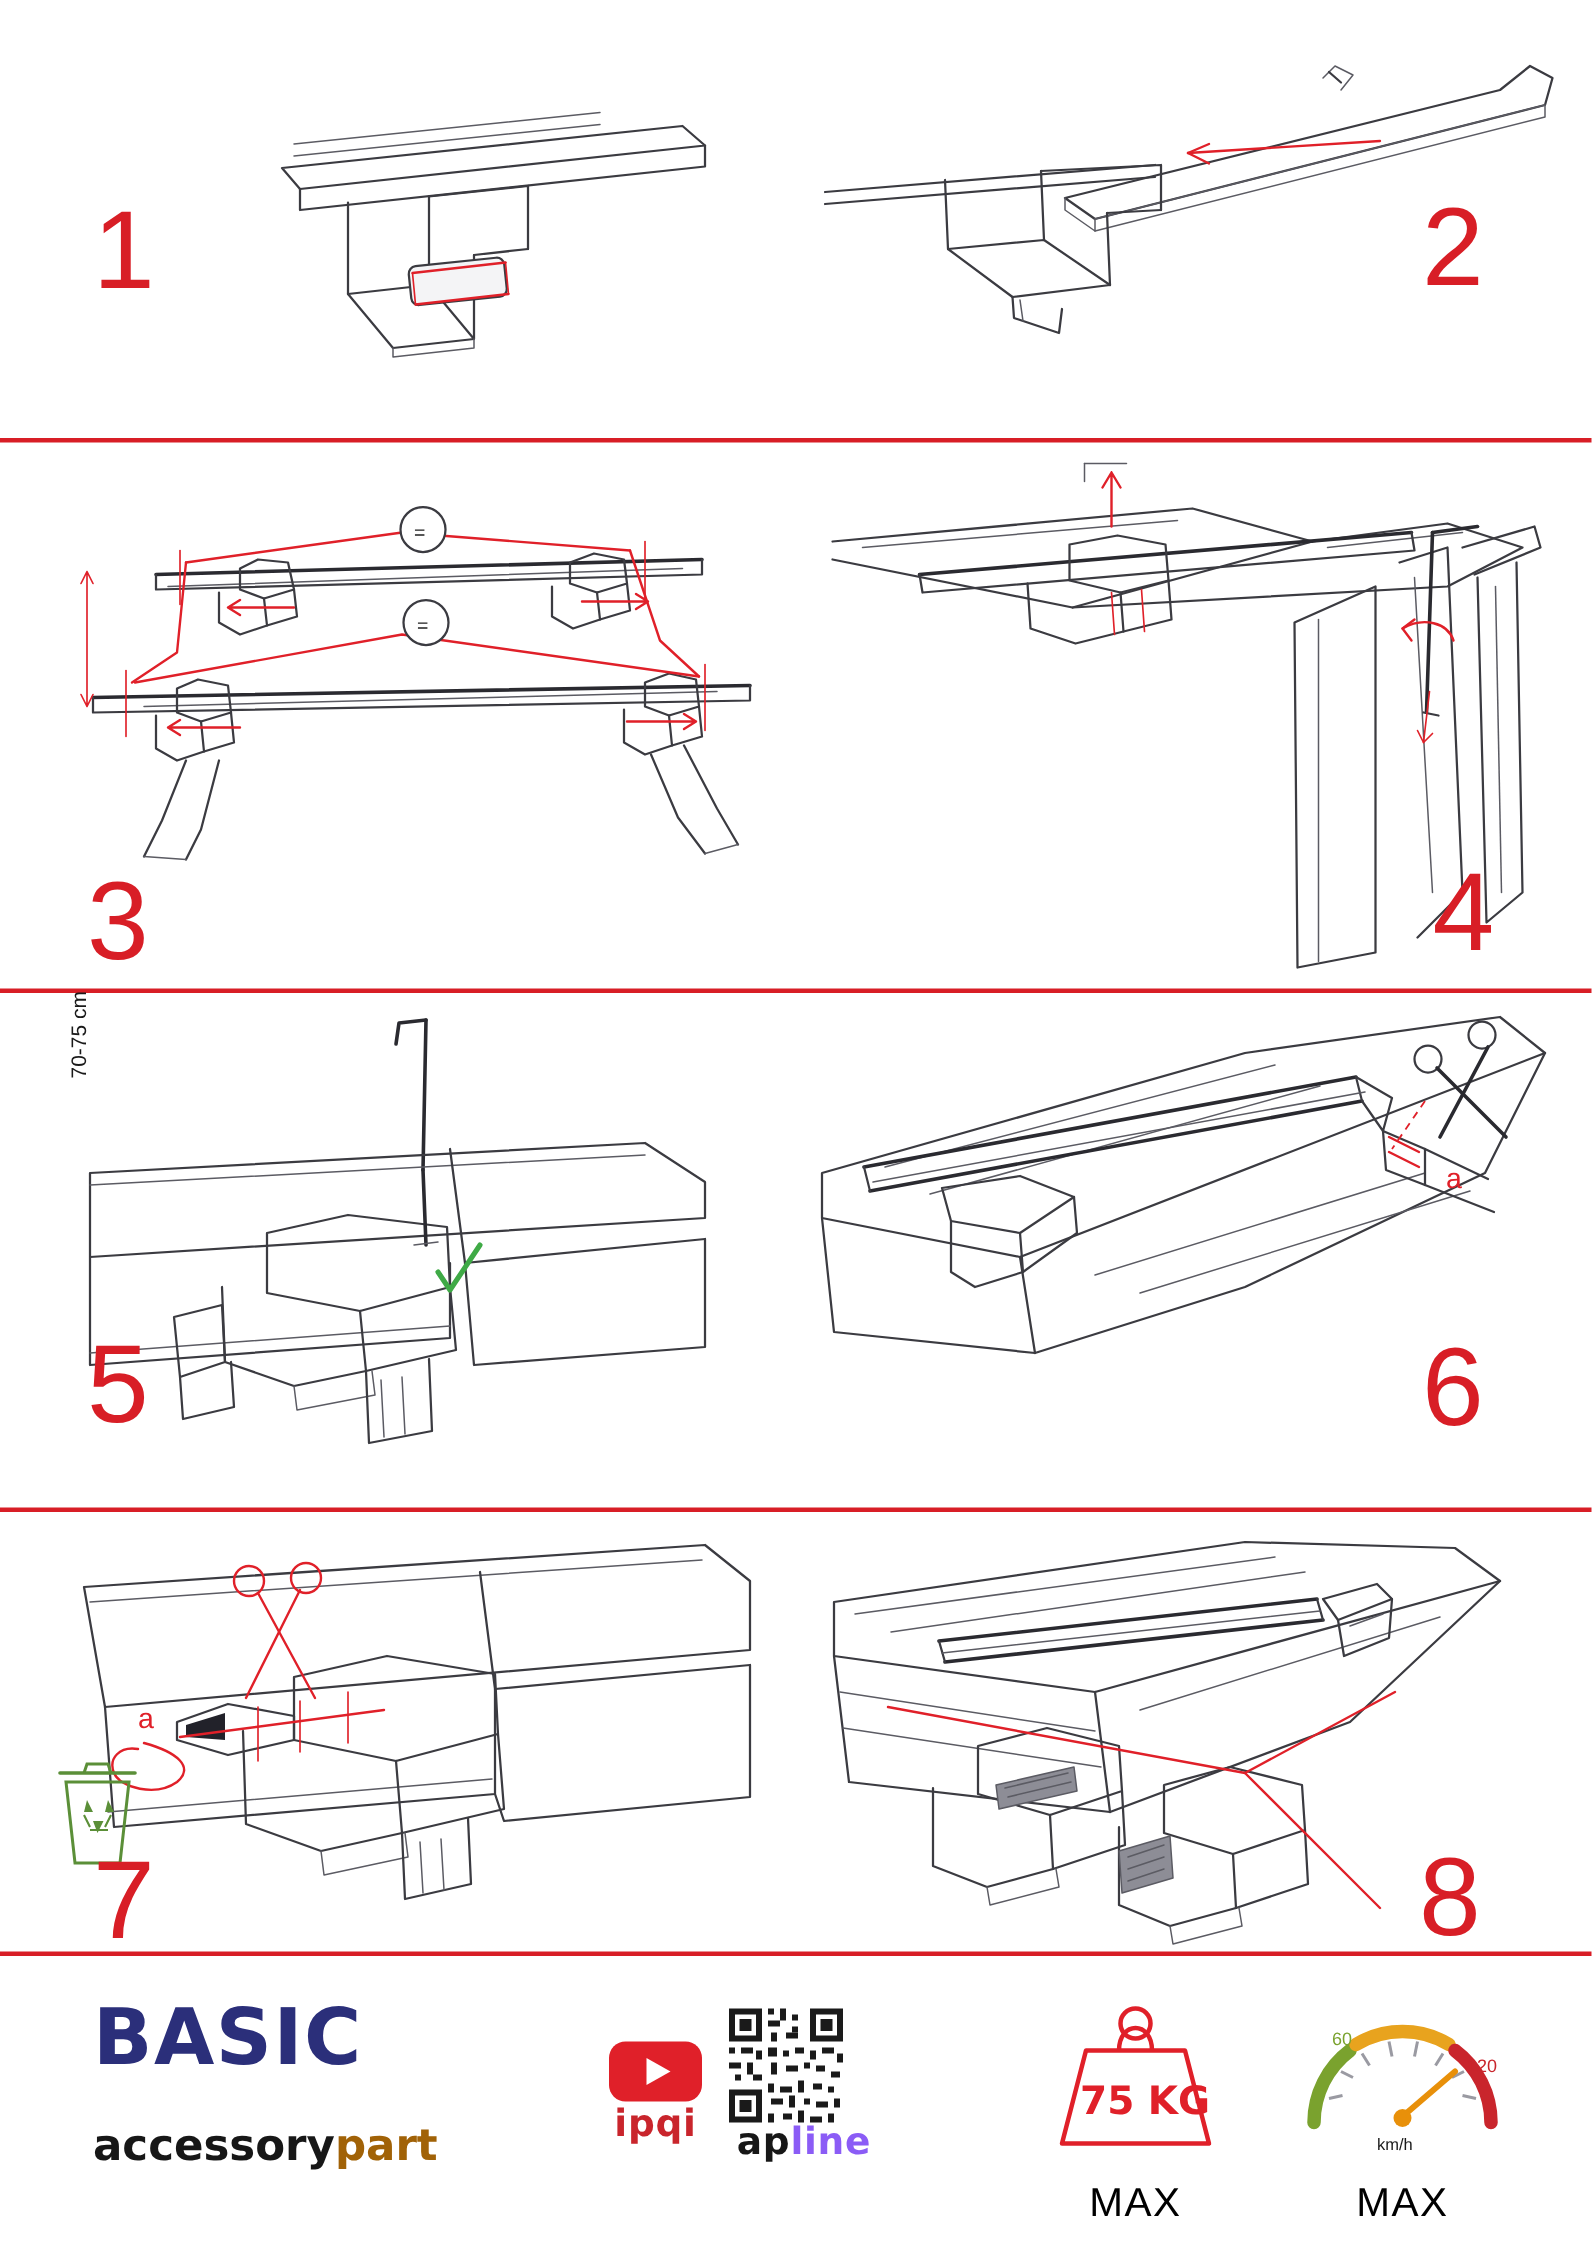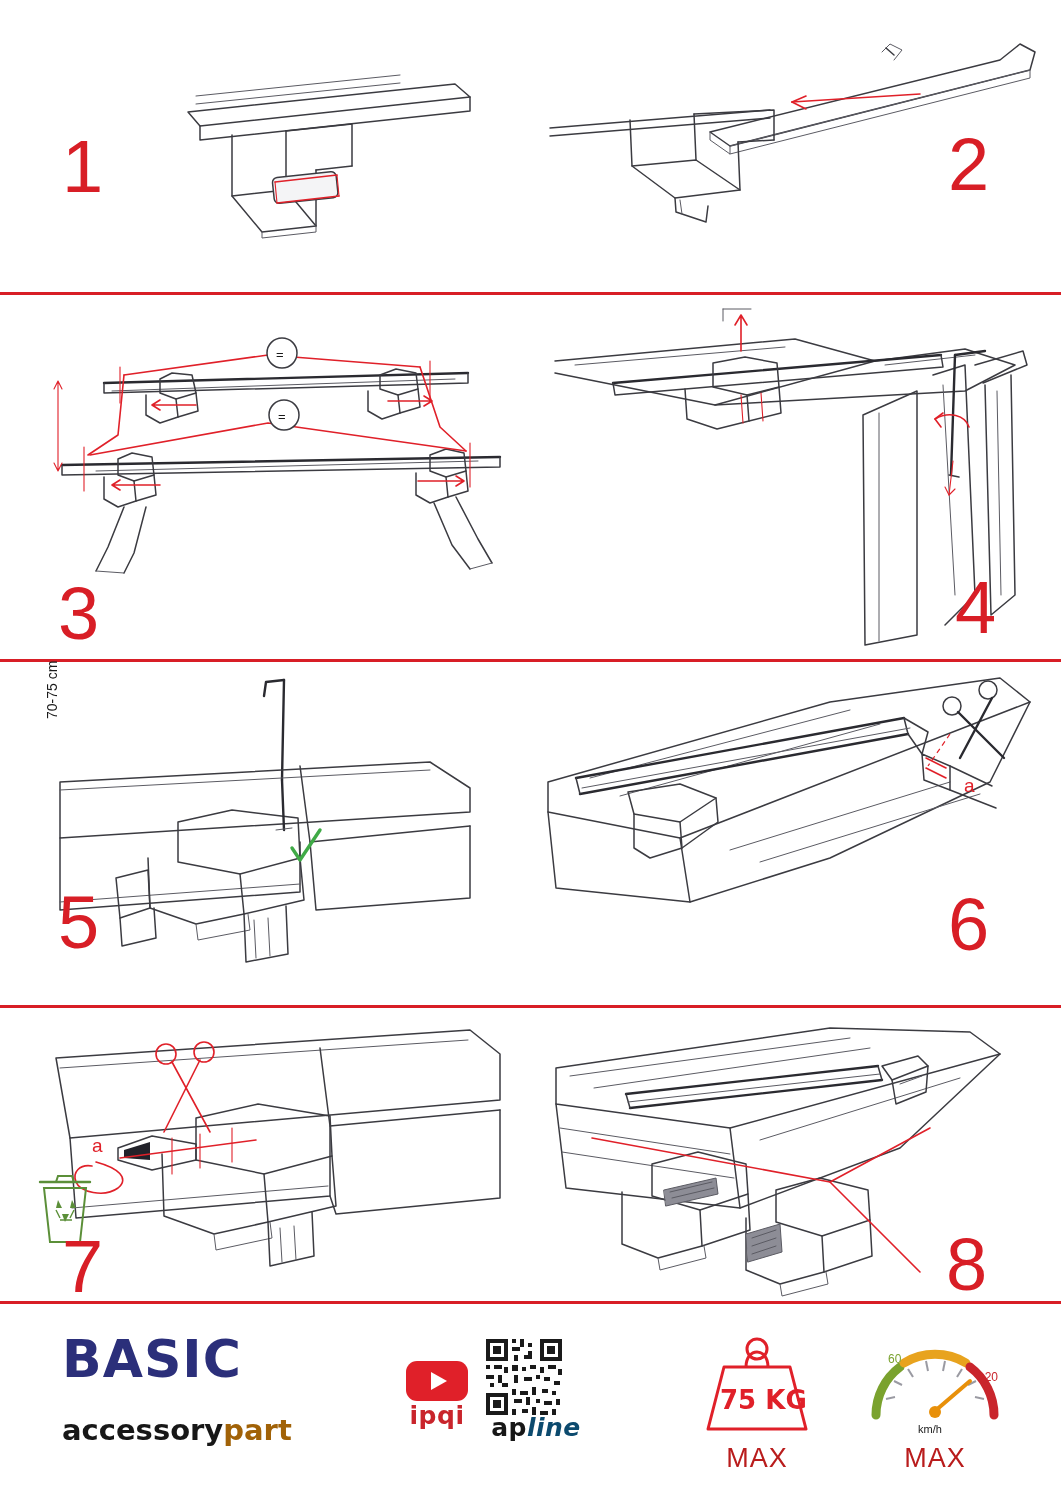--- a/index.html
+++ b/index.html
@@ -95,29 +95,29 @@
   .logo-cap {
     font-family: "DejaVu Sans", sans-serif;
     font-weight: bold;
     font-size: 25px;
     color: #171717;
     letter-spacing: 0.5px;
     white-space: nowrap;
   }
   .logo-cap .accent { color: #e02029; }
   .logo-cap.ipqi { color: #c9252c; font-weight: bold; }
-  .logo-cap.apline .li { color: #0c4a6e; font-style: italic; }
+  .logo-cap.apline .li { color: #8b5cf6; }
 
   .maxwrap { position: absolute; text-align: center; }
   .max-label {
     font-family: "Liberation Sans", sans-serif;
     font-size: 27px;
-    color: #b91c1c;
+    color: #000000;
     letter-spacing: 1px;
-    margin-top: 4px;
+    margin-top: 14px;
   }
   .kg-text {
     fill: #e02029;
     font-family: "DejaVu Sans", sans-serif;
     font-weight: bold;
     font-size: 26px;
   }
   .kmh-text {
     fill: #1a1a1a;
     font-family: "Liberation Sans", sans-serif;

